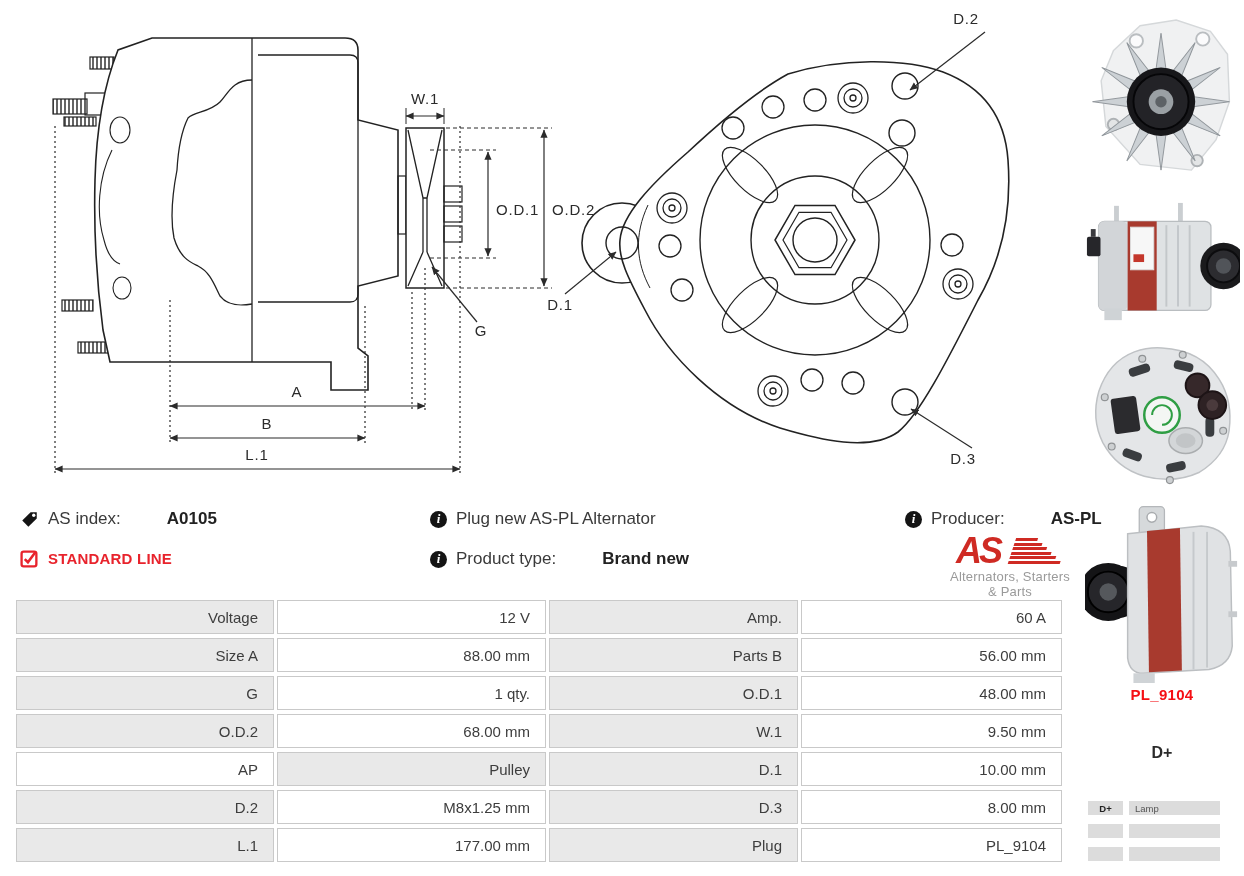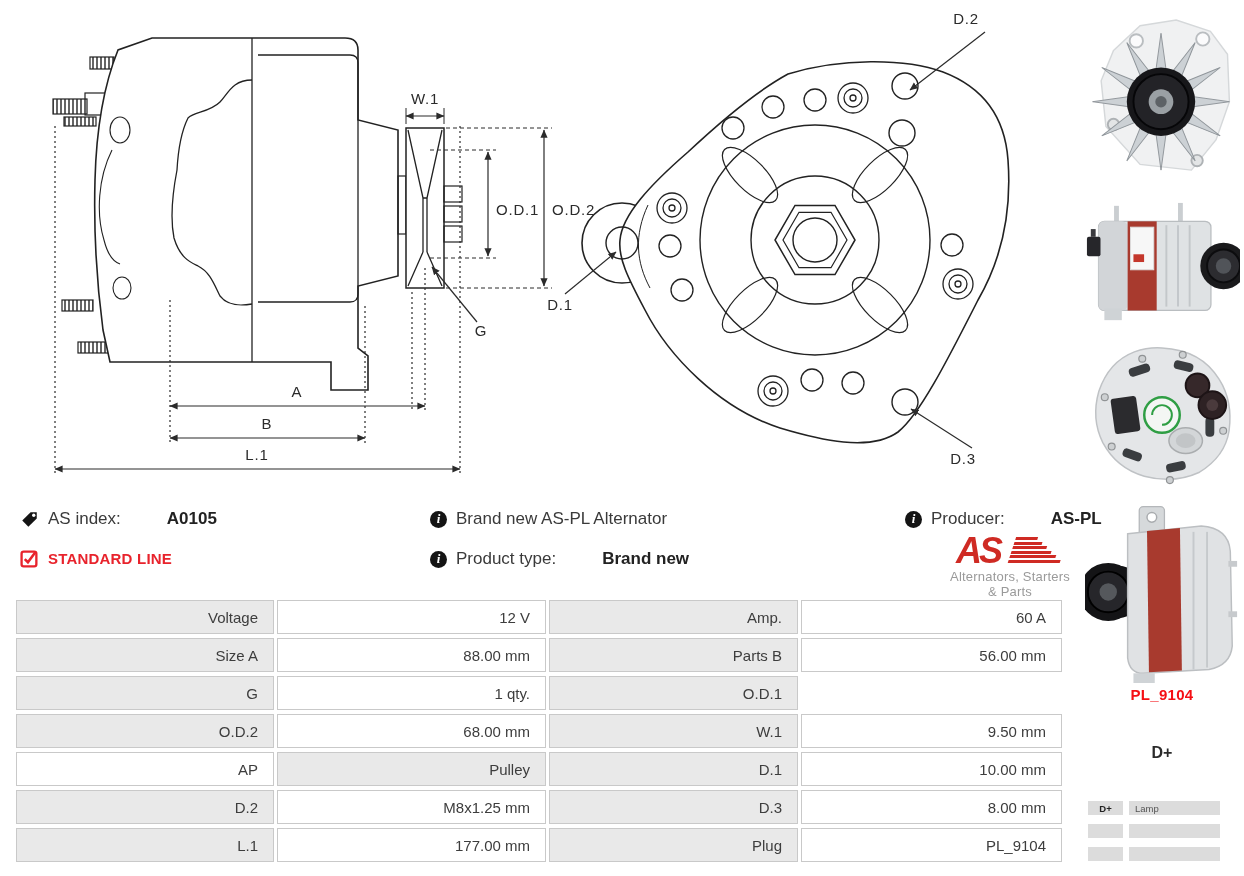--- a/index.html
+++ b/index.html
@@ -11,21 +11,21 @@
   
   .info-item { display:flex; align-items:center; gap:9px; font-size:17px; color:#3a3a3a; white-space:nowrap; }
   .info-item b { color:#222;margin-left:37px; }
   .i-badge { width:17px; height:17px; border-radius:50%; background:#141414; color:#fff;
              display:inline-flex; align-items:center; justify-content:center;
              font-family:"Liberation Serif", serif; font-style:italic; font-weight:700; font-size:13px; flex:0 0 auto; }
   .std-line { color:#e8232c; font-weight:700; font-size:15px; letter-spacing:0.2px; }
 
   
   .as-logo { width:124px; text-align:center; }
-  .as-logo .row { display:flex; align-items:flex-start; justify-content:center; gap:12px; }
+  .as-logo .row { display:flex; align-items:center; justify-content:center; gap:12px; }
   .as-logo .as-txt { font-style:italic; font-weight:900; font-size:36px; line-height:0.8;
                      color:#cf2a23; letter-spacing:-3px; font-family:"Liberation Sans", sans-serif; }
   .as-stripes { display:flex; flex-direction:column; align-items:flex-start; gap:1.5px; transform:skewX(-18deg); margin-bottom:2px; }
   .as-stripes div { height:3px; background:#cf2a23; }
   .as-tagline { font-size:13px; color:#9a9a9a; margin-top:3px; letter-spacing:0.2px; }
 
   
   .spec-table { width:1112px; }
   .spec-row { display:grid; grid-template-columns:258px 269px 249px 261px; column-gap:3px; height:34px; margin-bottom:4px; }
   .cell { border:1px solid #c9c9c9; display:flex; align-items:center; justify-content:flex-end;
@@ -211,21 +211,21 @@
   <div class="abs info-item" style="left:20px; top:549px;">
     <svg width="19" height="19" viewBox="0 0 18 18">
       <rect x="1.5" y="2.5" width="14" height="14" rx="2" fill="#fff" stroke="#e8232c" stroke-width="2.2"></rect>
       <path d="M4.5,9.5 L7.5,12.5 L14.5,3" fill="none" stroke="#e8232c" stroke-width="2.4"></path>
     </svg>
     <span class="std-line">STANDARD LINE</span>
   </div>
 
   <div class="abs info-item" style="left:430px; top:509px;">
     <span class="i-badge">i</span>
-    <span>Brand new AS-PL Alternator</span>
+    <span>Plug new AS-PL Alternator</span>
   </div>
 
   <div class="abs info-item" style="left:430px; top:549px;">
     <span class="i-badge">i</span>
     <span>Product type:</span>
     <b>Brand new</b>
   </div>
 
   <div class="abs info-item" style="left:905px; top:509px;">
     <span class="i-badge">i</span>
@@ -258,20 +258,21 @@
     <div class="spec-row">
       <div class="cell lab">Size A</div>
       <div class="cell val">88.00 mm</div>
       <div class="cell lab">Parts B</div>
       <div class="cell val">56.00 mm</div>
     </div>
     <div class="spec-row">
       <div class="cell lab">G</div>
       <div class="cell val">1 qty.</div>
       <div class="cell lab">O.D.1</div>
+      <div class="cell val">48.00 mm</div>
     </div>
     <div class="spec-row">
       <div class="cell lab">O.D.2</div>
       <div class="cell val">68.00 mm</div>
       <div class="cell lab">W.1</div>
       <div class="cell val">9.50 mm</div>
     </div>
     <div class="spec-row">
       <div class="cell val">AP</div>
       <div class="cell lab">Pulley</div>

